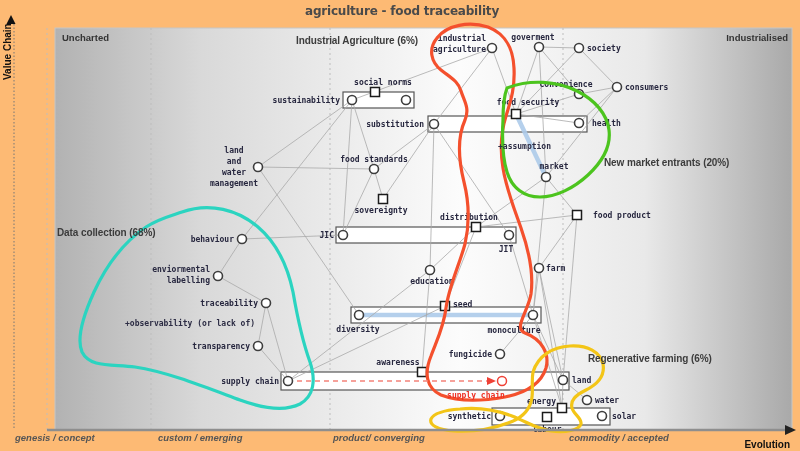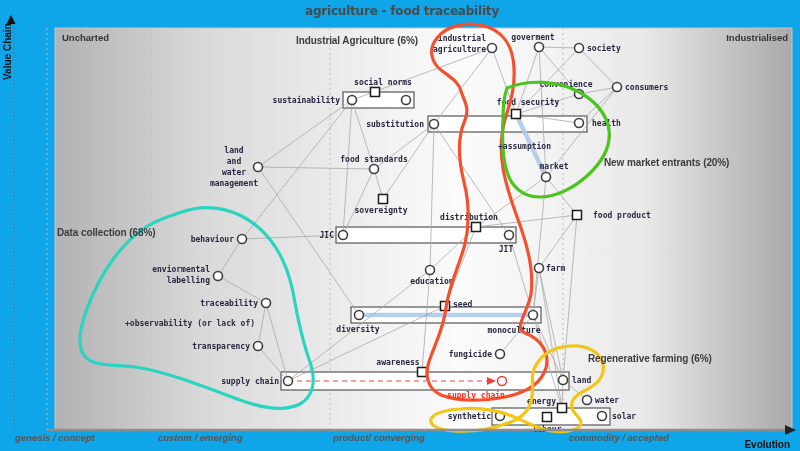--- a/index.html
+++ b/index.html
@@ -1,16 +1,16 @@
 <!DOCTYPE html>
 <html><head>
 <meta charset="utf-8">
 <style>
   html,body{margin:0;padding:0;background:#fff;}
-  .stage-wrap{position:relative;width:800px;height:451px;background:#0ea5e9;overflow:hidden;
+  .stage-wrap{position:relative;width:800px;height:451px;background:#fdba74;overflow:hidden;
     font-family:"Liberation Sans","DejaVu Sans",sans-serif;}
   svg{display:block}
   .title-t{font:700 12px "DejaVu Sans","Liberation Sans",sans-serif;fill:#4a4a4a;letter-spacing:-.2px}
   .corner{font:700 9.5px "Liberation Sans","DejaVu Sans",sans-serif;fill:#333}
   .axis-t{font:700 10px "Liberation Sans","DejaVu Sans",sans-serif;fill:#111}
   .stage-l{font:italic 700 9.5px "Liberation Sans","DejaVu Sans",sans-serif;fill:#555}
   .boundary{stroke:#bdbdbd;stroke-width:1;stroke-dasharray:2 3}
   .vaxis{stroke:#777;stroke-width:1;stroke-dasharray:1.5 2}
   .edge{stroke:#a9a9a9;stroke-width:.8;fill:none}
   .pipeline{fill:#fff;stroke:#565656;stroke-width:1.2}

